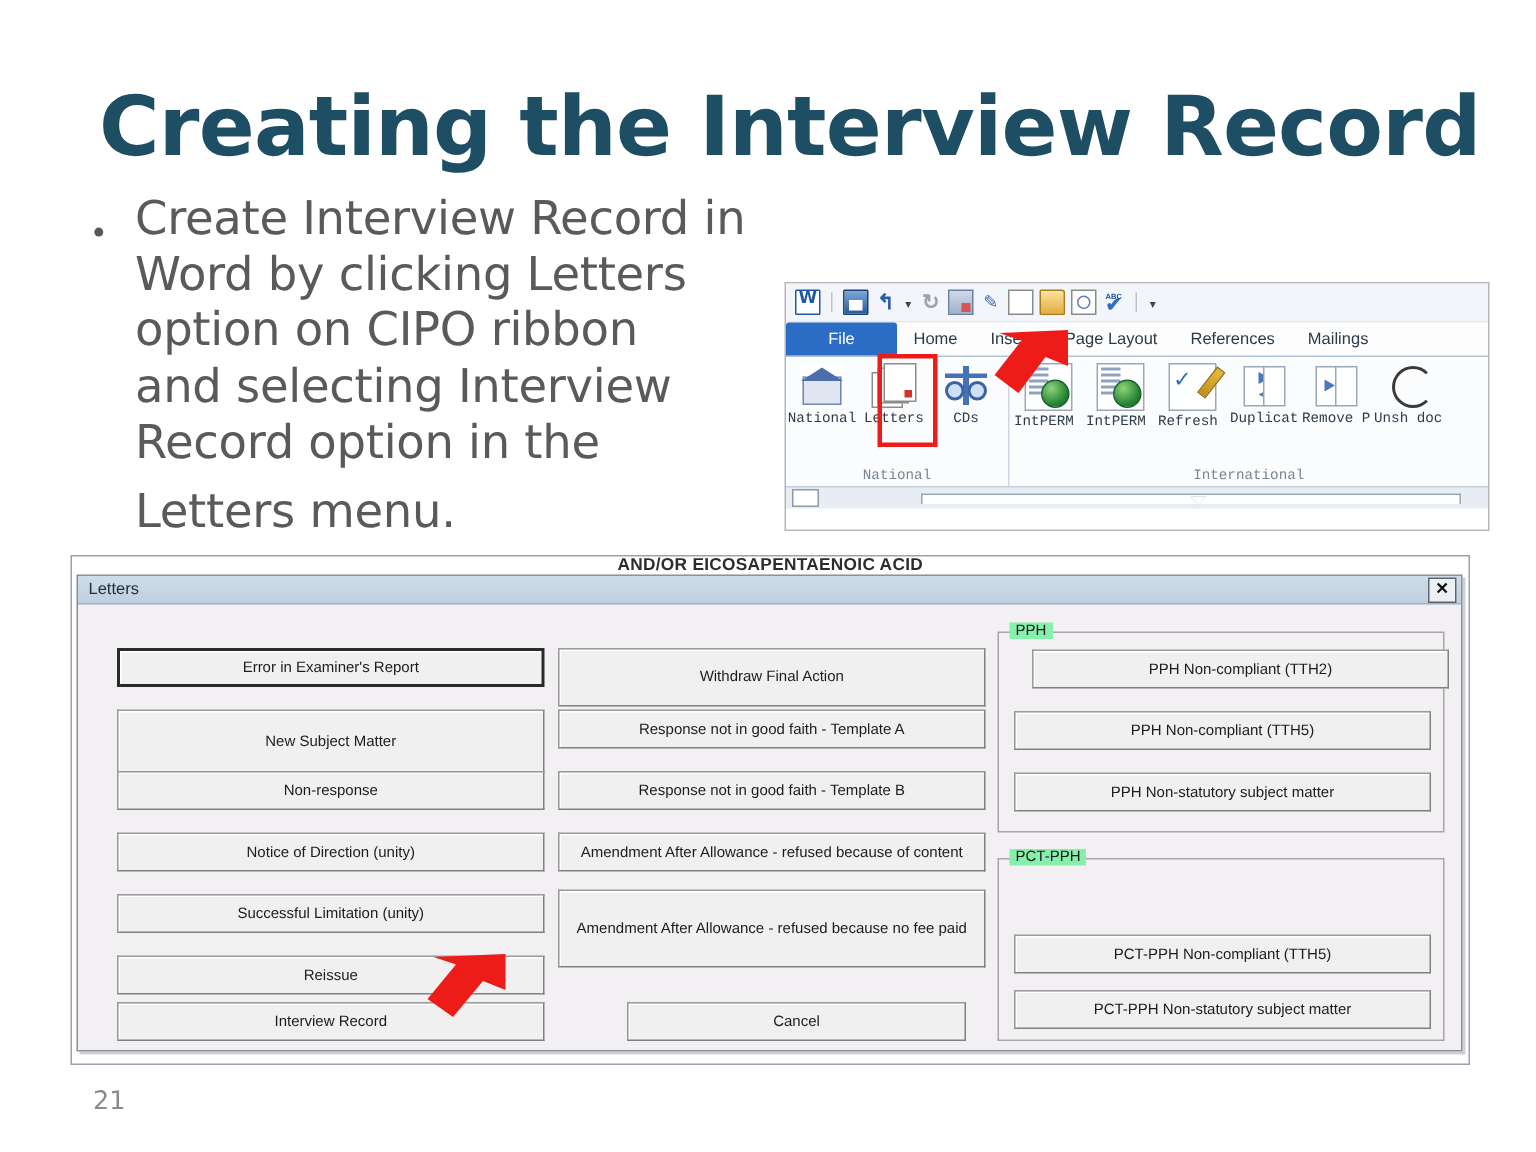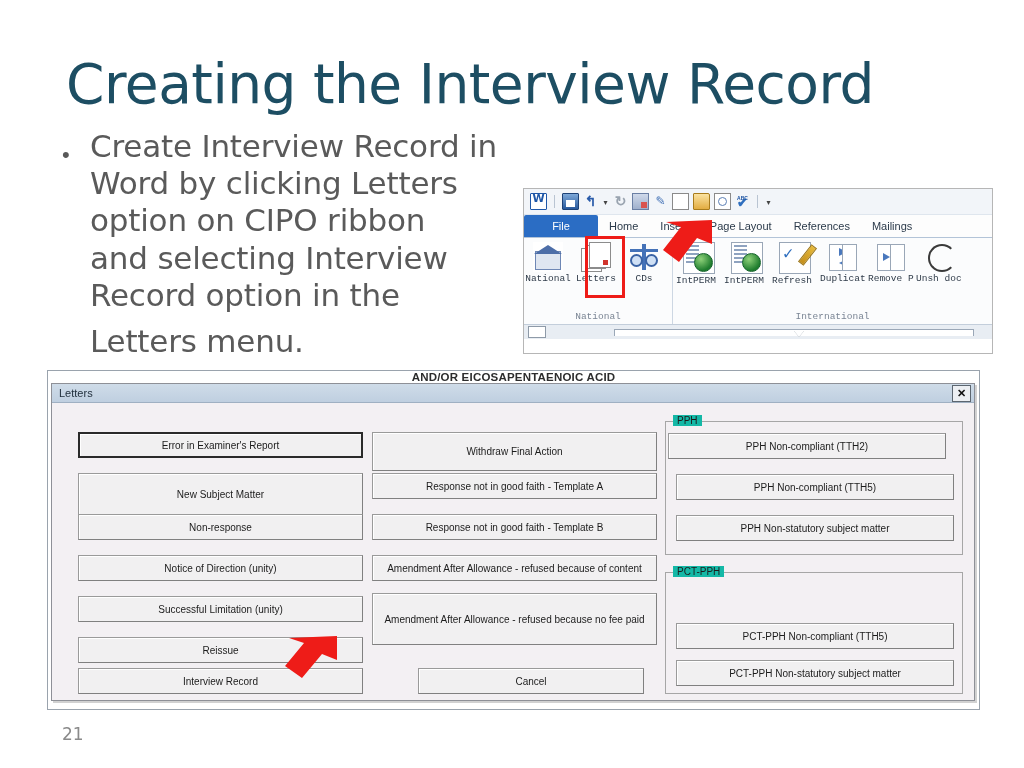--- a/index.html
+++ b/index.html
@@ -9,21 +9,21 @@
     font-family:"Liberation Sans", sans-serif;
     overflow:hidden;
     position:relative;
   }
 
   
   #slide-title{
     position:absolute;
     left:66px; top:52px;
     font-size:55px;
-    font-weight:400;
+    font-weight:700;
     letter-spacing:-0.5px;
     color:#1d4e63;
     white-space:nowrap;
     font-family:"DejaVu Sans", sans-serif;
   }
 
   
   #bullet-block{
     position:absolute;
     left:52px; top:128px;
@@ -297,21 +297,21 @@
   .wbtn.focus{ border:2px solid #2a2a2a; }
 
   .fieldset{
     position:absolute;
     border:1px solid #a6a6a6;
     box-sizing:border-box;
   }
   .fs-legend{
     position:absolute;
     top:-7px;left:7px;
-    background:#14b8a6;
+    background:#86efac;
     padding:0 4px;
     font-size:10px;
     color:#1c1c1c;
   }
 
   
   #dlg-arrow{
     position:absolute;
     left:276px;top:630px;
     width:62px;height:50px;
@@ -479,21 +479,21 @@
       <div class="wbtn" style="position:absolute;left:0;top:111px;width:285px;height:26px;">Response not in good faith - Template B</div>
       <div class="wbtn" style="position:absolute;left:0;top:152px;width:285px;height:26px;">Amendment After Allowance - refused because of content</div>
       <div class="wbtn" style="position:absolute;left:0;top:190px;width:285px;height:52px;">Amendment After Allowance - refused because no fee paid</div>
       <div class="wbtn" style="position:absolute;left:30px;top:265px;width:226px;height:26px;margin-left:16px;">Cancel</div>
     </div>
 
     <div class="col" id="col-right">
 
       <div class="fieldset" style="left:0;top:18px;width:298px;height:134px;">
         <span class="fs-legend">PPH</span>
-        <div class="wbtn" style="position:absolute;left:2px;top:11px;width:278px;height:26px;">PPH Non-compliant (TTH2)</div>
+        <div class="wbtn" style="position:absolute;left:22px;top:11px;width:278px;height:26px;">PPH Non-compliant (TTH2)</div>
         <div class="wbtn" style="position:absolute;left:10px;top:52px;width:278px;height:26px;">PPH Non-compliant (TTH5)</div>
         <div class="wbtn" style="position:absolute;left:10px;top:93px;width:278px;height:26px;">PPH Non-statutory subject matter</div>
       </div>
 
       <div class="fieldset" style="left:0;top:169px;width:298px;height:122px;">
         <span class="fs-legend">PCT-PPH</span>
         <div class="wbtn" style="position:absolute;left:10px;top:50px;width:278px;height:26px;">PCT-PPH Non-compliant (TTH5)</div>
         <div class="wbtn" style="position:absolute;left:10px;top:87px;width:278px;height:26px;">PCT-PPH Non-statutory subject matter</div>
       </div>
 

